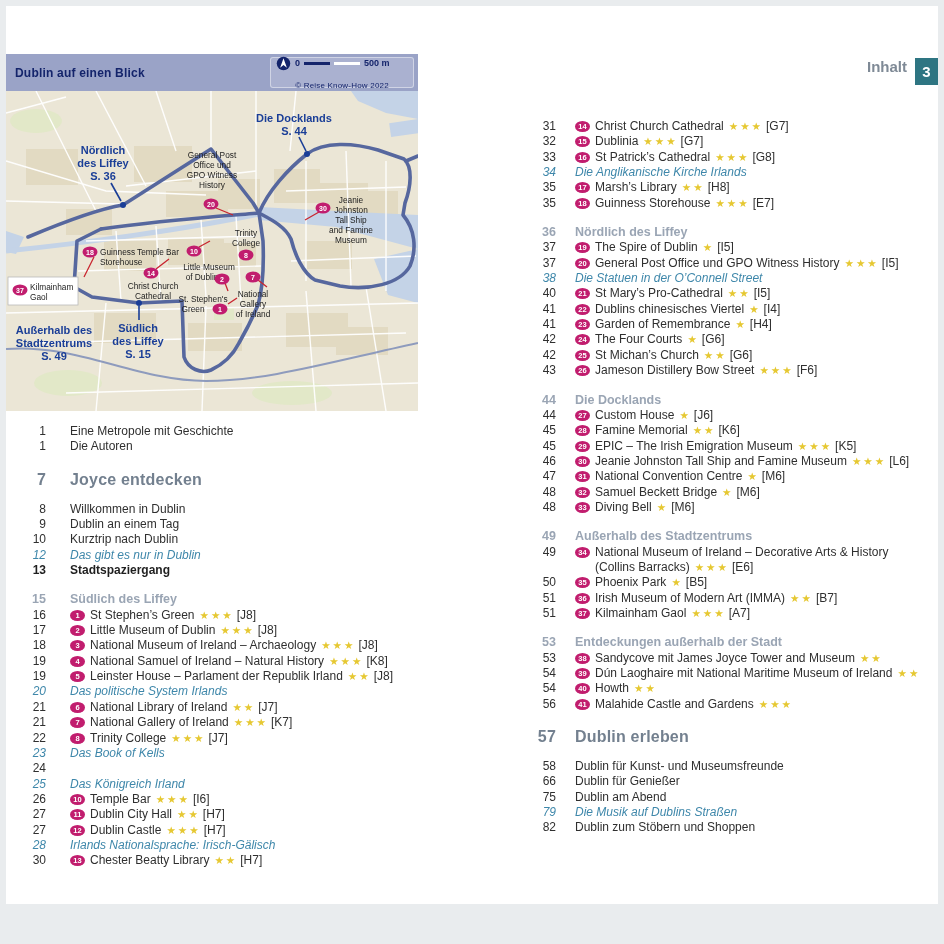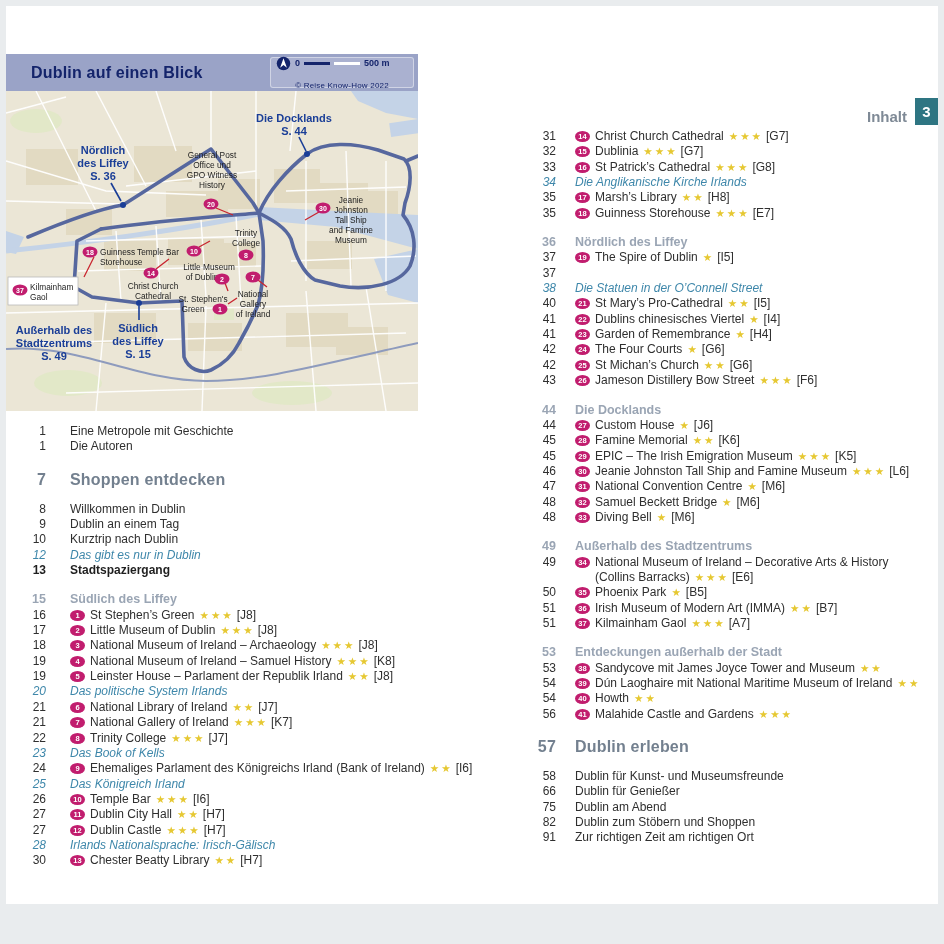--- a/index.html
+++ b/index.html
@@ -7,40 +7,40 @@
     width:944px;height:944px;position:relative;
     background:#e9ecee;
     font-family:"Liberation Sans", sans-serif;
     -webkit-font-smoothing:antialiased;
   }
   #page{
     position:absolute;left:6px;top:6px;right:6px;bottom:40px;
     background:#ffffff;overflow:hidden;
   }
   
-  #inhalt-wrap{position:absolute;top:52px;right:0;height:27px;display:flex;align-items:flex-end;margin-top:40px;}
+  #inhalt-wrap{position:absolute;top:52px;right:0;height:27px;display:flex;align-items:flex-start;}
   #inhalt-label{color:#7f8a96;font-weight:bold;font-size:15px;margin-right:8px;}
   #inhalt-box{width:23px;height:27px;background:#2e7582;color:#fff;font-weight:bold;
     font-size:15px;display:flex;align-items:center;justify-content:center;}
   
   #map-wrap{position:absolute;left:0;top:48px;width:412px;}
   #map-titlebar{height:37px;background:#9aa3c7;position:relative;display:flex;align-items:center;}
-  #map-title{color:#14246b;font-weight:bold;font-size:16px;padding-left:25px;letter-spacing:.2px;}
+  #map-title{color:#14246b;font-weight:bold;font-size:12px;padding-left:9px;letter-spacing:.2px;}
   #scale-box{position:absolute;right:4px;top:3px;bottom:3px;width:132px;
     background:rgba(255,255,255,.16);border:1px solid rgba(255,255,255,.45);border-radius:3px;
     display:flex;flex-direction:column;justify-content:center;padding:0 5px;}
   #scale-line{display:flex;align-items:center;gap:4px;}
   .scale-txt{font-size:9px;color:#14246b;font-weight:bold;}
   .scale-seg{height:3px;width:26px;display:inline-block;}
   #copyright{font-size:8px;color:#14246b;text-align:center;margin-top:10px;letter-spacing:.2px;}
   #map-svg{display:block;background:#ebe6d6;}
   
   .toc-col{position:absolute;}
   #col-left{left:12px;top:418px;width:492px;}
-  #col-right{left:514px;top:123px;width:420px;}
+  #col-right{left:514px;top:113px;width:420px;}
   .row{display:flex;line-height:15.35px;font-size:12px;color:#2f2f2f;white-space:nowrap;}
   .row .pnum{flex:0 0 auto;text-align:right;}
   #col-left .row .pnum{width:28px;}
   #col-right .row .pnum{width:36px;}
   #col-left .row .rowc{margin-left:24px;}
   #col-right .row .rowc{margin-left:19px;}
   .row.section{margin-top:14px;font-weight:bold;color:#9aa5b4;font-size:12.5px;}
   .row.chapter{margin-top:15px;margin-bottom:13px;font-weight:bold;color:#73808f;
     font-size:16px;line-height:19px;letter-spacing:.2px;}
   .row.boldrow{font-weight:bold;color:#1f1f1f;}
@@ -281,21 +281,21 @@
       <div class="row plain">
         <span class="pnum">1</span>
         <span class="rowc"><span>Eine Metropole mit Geschichte</span></span>
       </div>
       <div class="row plain">
         <span class="pnum">1</span>
         <span class="rowc"><span>Die Autoren</span></span>
       </div>
       <div class="row chapter">
         <span class="pnum">7</span>
-        <span class="rowc"><span>Shoppen entdecken</span></span>
+        <span class="rowc"><span>Joyce entdecken</span></span>
       </div>
       <div class="row plain">
         <span class="pnum">8</span>
         <span class="rowc"><span>Willkommen in Dublin</span></span>
       </div>
       <div class="row plain">
         <span class="pnum">9</span>
         <span class="rowc"><span>Dublin an einem Tag</span></span>
       </div>
       <div class="row plain">
@@ -321,21 +321,21 @@
       <div class="row poi">
         <span class="pnum">17</span>
         <span class="rowc"><span class="mk">2</span><span>Little Museum of Dublin</span><span class="st">★★★</span><span class="rf">[J8]</span></span>
       </div>
       <div class="row poi">
         <span class="pnum">18</span>
         <span class="rowc"><span class="mk">3</span><span>National Museum of Ireland – Archaeology</span><span class="st">★★★</span><span class="rf">[J8]</span></span>
       </div>
       <div class="row poi">
         <span class="pnum">19</span>
-        <span class="rowc"><span class="mk">4</span><span>National Museum of Ireland – Samuel History</span><span class="st">★★★</span><span class="rf">[K8]</span></span>
+        <span class="rowc"><span class="mk">4</span><span>National Samuel of Ireland – Natural History</span><span class="st">★★★</span><span class="rf">[K8]</span></span>
       </div>
       <div class="row poi">
         <span class="pnum">19</span>
         <span class="rowc"><span class="mk">5</span><span>Leinster House – Parlament der Republik Irland</span><span class="st">★★</span><span class="rf">[J8]</span></span>
       </div>
       <div class="row essay">
         <span class="pnum">20</span>
         <span class="rowc"><span>Das politische System Irlands</span></span>
       </div>
       <div class="row poi">
@@ -349,21 +349,20 @@
       <div class="row poi">
         <span class="pnum">22</span>
         <span class="rowc"><span class="mk">8</span><span>Trinity College</span><span class="st">★★★</span><span class="rf">[J7]</span></span>
       </div>
       <div class="row essay">
         <span class="pnum">23</span>
         <span class="rowc"><span>Das Book of Kells</span></span>
       </div>
       <div class="row poi">
         <span class="pnum">24</span>
-        <span class="rowc"><span class="mk">9</span><span>Ehemaliges Parlament des Königreichs Irland (Bank of Ireland)</span><span class="st">★★</span><span class="rf">[I6]</span></span>
       </div>
       <div class="row essay">
         <span class="pnum">25</span>
         <span class="rowc"><span>Das Königreich Irland</span></span>
       </div>
       <div class="row poi">
         <span class="pnum">26</span>
         <span class="rowc"><span class="mk">10</span><span>Temple Bar</span><span class="st">★★★</span><span class="rf">[I6]</span></span>
       </div>
       <div class="row poi">
@@ -411,20 +410,21 @@
       <div class="row section">
         <span class="pnum">36</span>
         <span class="rowc"><span>Nördlich des Liffey</span></span>
       </div>
       <div class="row poi">
         <span class="pnum">37</span>
         <span class="rowc"><span class="mk">19</span><span>The Spire of Dublin</span><span class="st">★</span><span class="rf">[I5]</span></span>
       </div>
       <div class="row poi">
         <span class="pnum">37</span>
+        <span class="rowc"><span class="mk">20</span><span>General Post Office und GPO Witness History</span><span class="st">★★★</span><span class="rf">[I5]</span></span>
       </div>
       <div class="row essay">
         <span class="pnum">38</span>
         <span class="rowc"><span>Die Statuen in der O’Connell Street</span></span>
       </div>
       <div class="row poi">
         <span class="pnum">40</span>
         <span class="rowc"><span class="mk">21</span><span>St Mary’s Pro-Cathedral</span><span class="st">★★</span><span class="rf">[I5]</span></span>
       </div>
       <div class="row poi">
@@ -528,23 +528,23 @@
         <span class="rowc"><span>Dublin für Kunst- und Museumsfreunde</span></span>
       </div>
       <div class="row plain">
         <span class="pnum">66</span>
         <span class="rowc"><span>Dublin für Genießer</span></span>
       </div>
       <div class="row plain">
         <span class="pnum">75</span>
         <span class="rowc"><span>Dublin am Abend</span></span>
       </div>
+      <div class="row essay">
+        <span class="pnum">79</span>
+        <span class="rowc"><span>Die Musik auf Dublins Straßen</span></span>
+      </div>
       <div class="row plain">
         <span class="pnum">82</span>
         <span class="rowc"><span>Dublin zum Stöbern und Shoppen</span></span>
       </div>
-      <div class="row plain">
-        <span class="pnum">91</span>
-        <span class="rowc"><span>Zur richtigen Zeit am richtigen Ort</span></span>
-      </div>
     </div>
 
 </div>
 
 </body></html>

